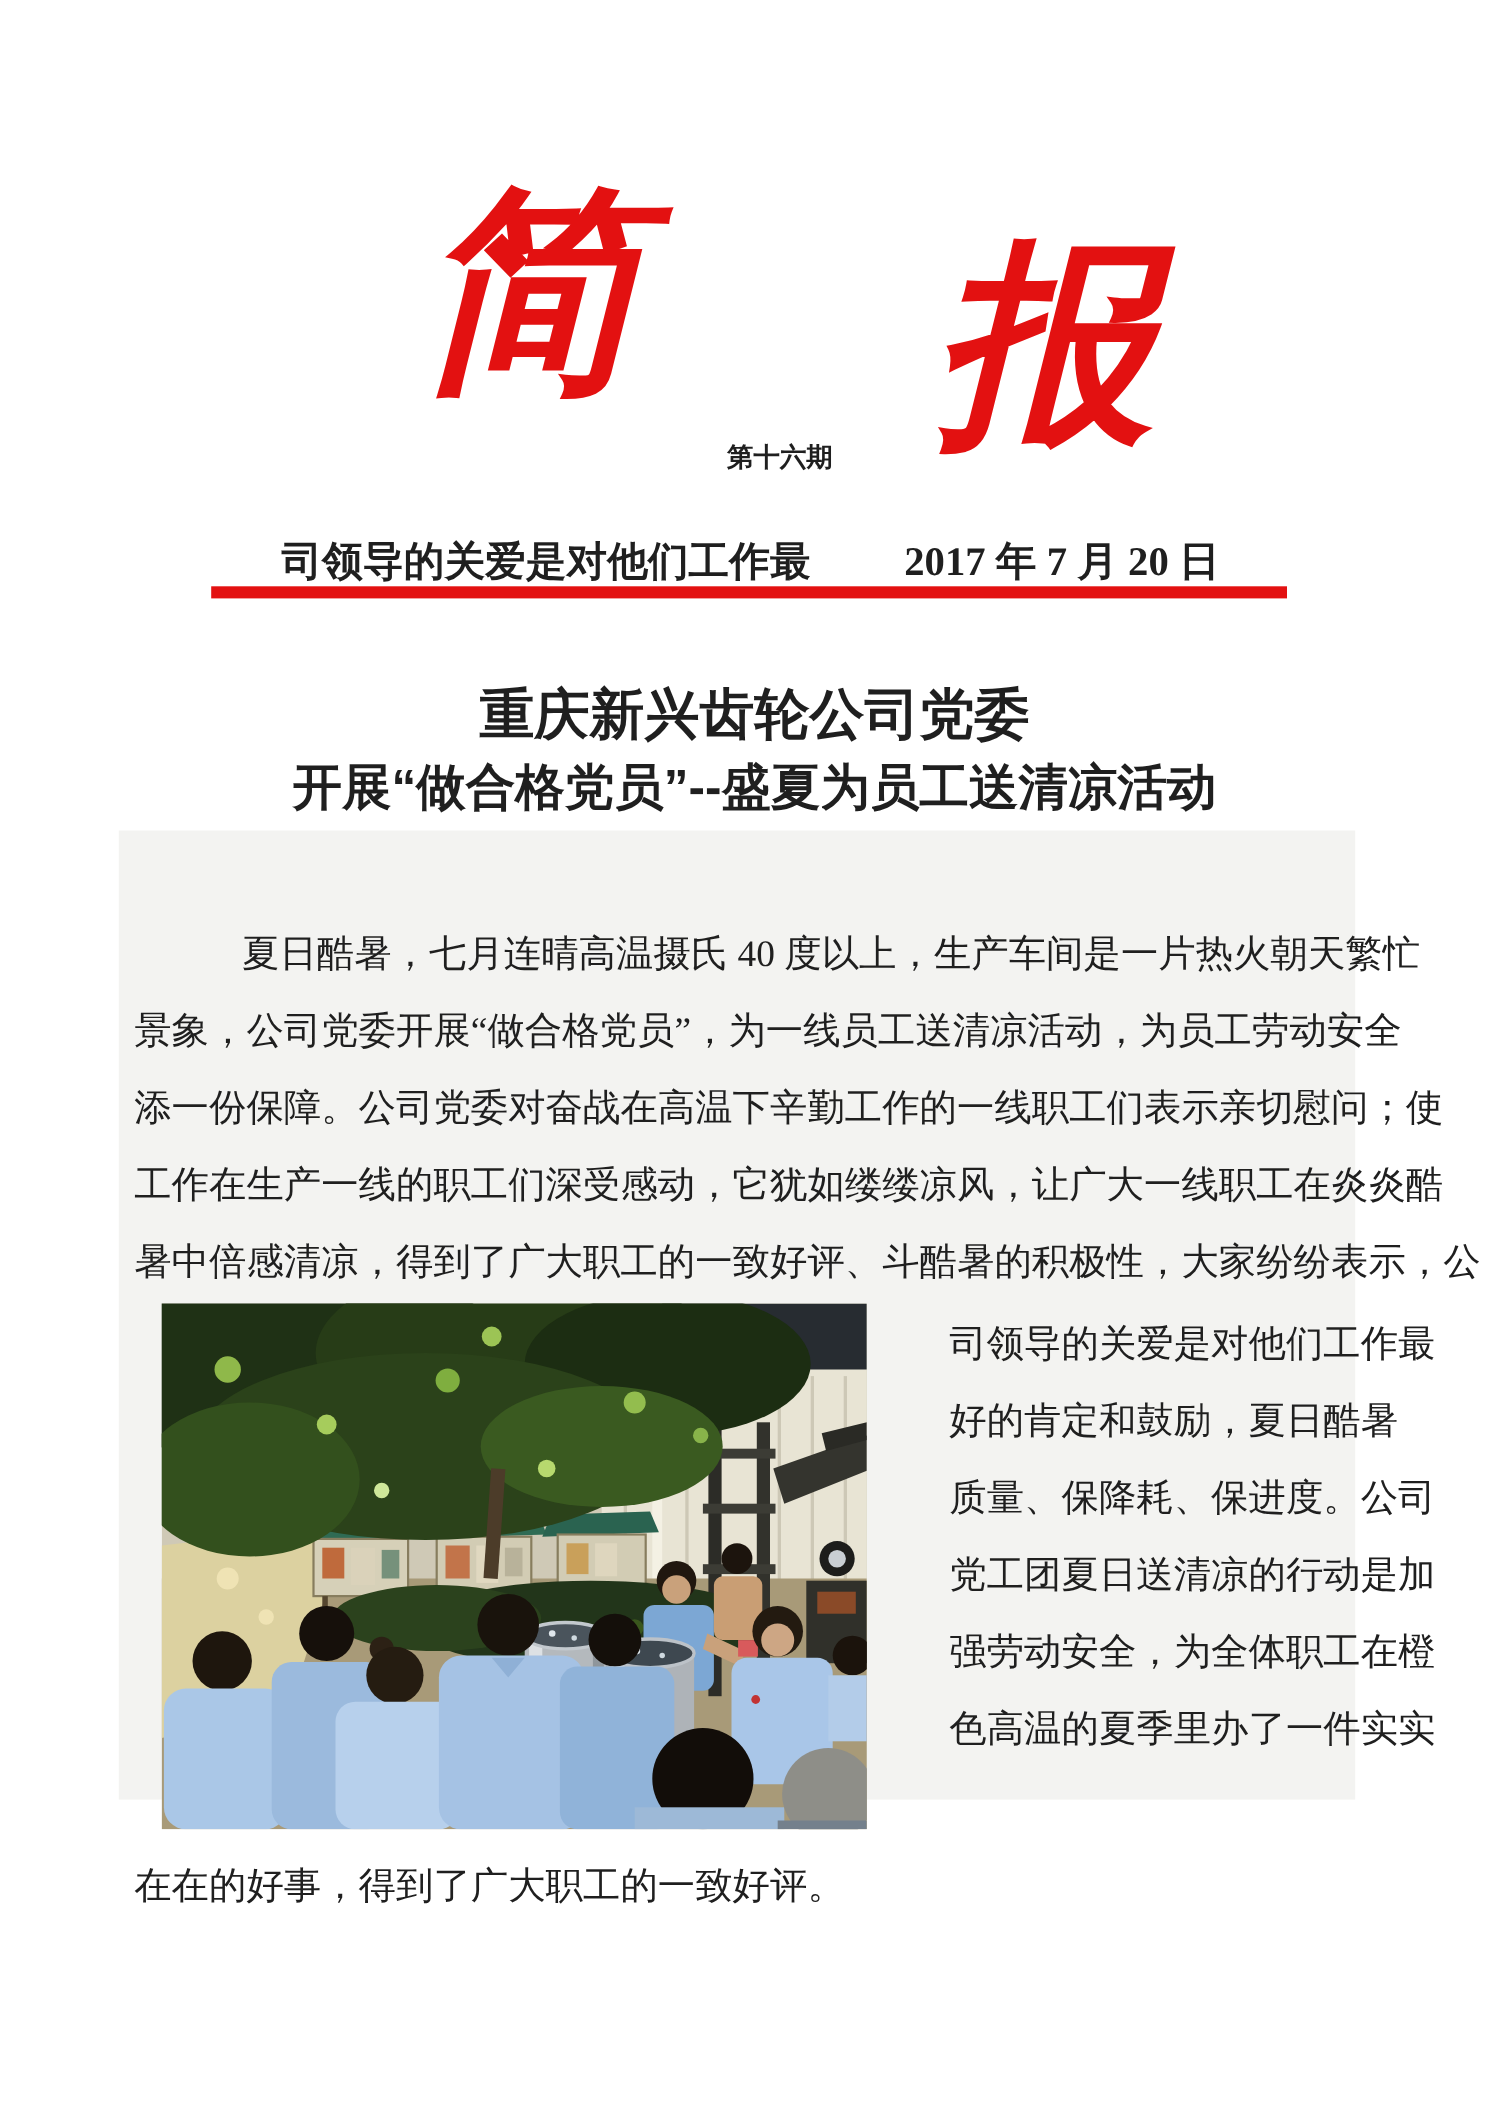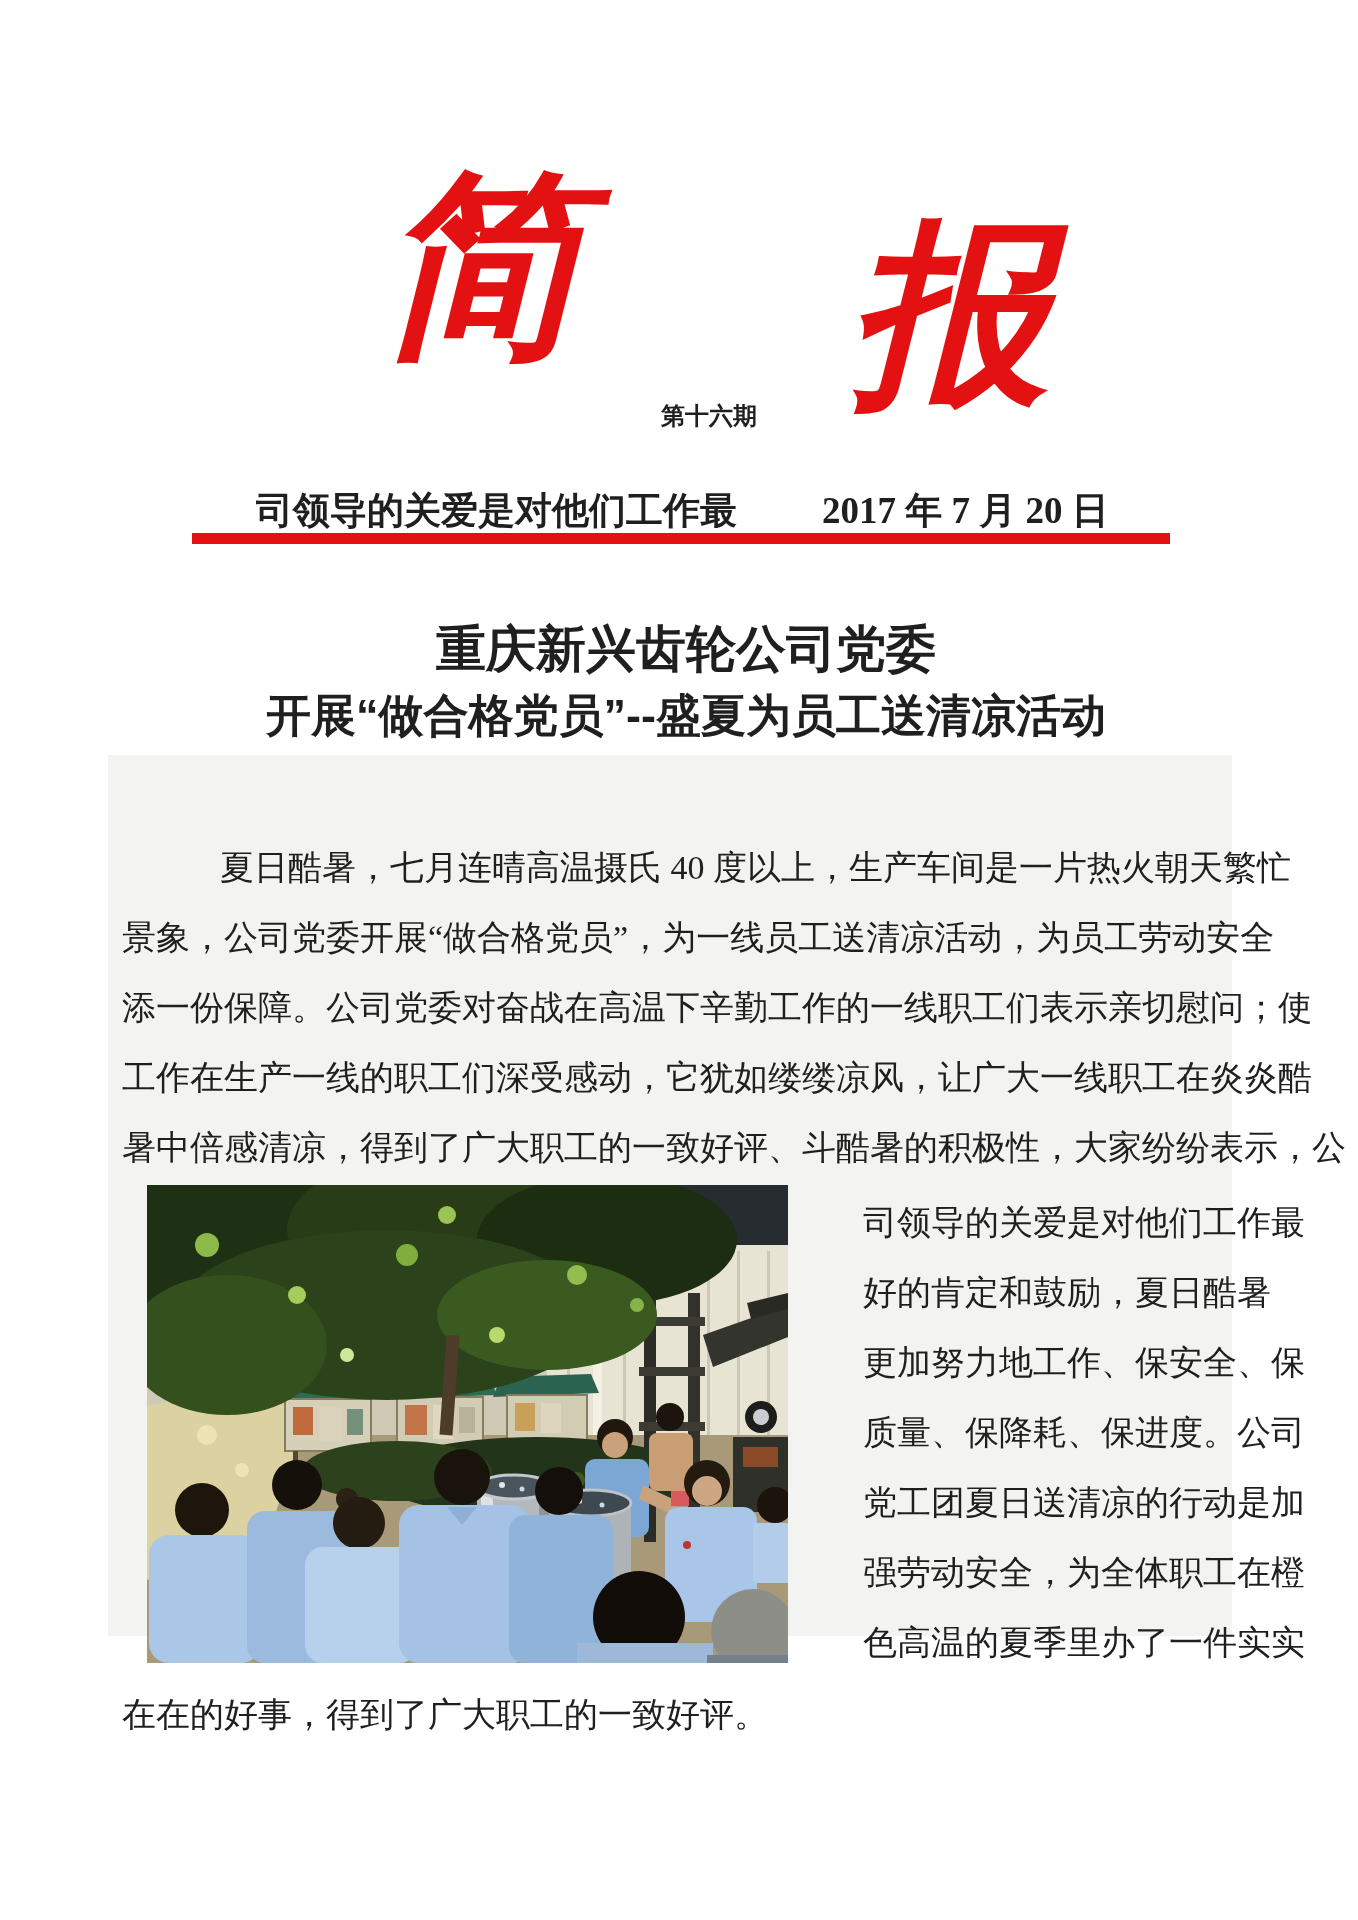--- a/index.html
+++ b/index.html
@@ -213,21 +213,20 @@
         <circle cx="492" cy="432" r="46" fill="#120d09"></circle>
         <rect x="430" y="458" width="136" height="20" fill="#9db9d7"></rect>
         <circle cx="606" cy="446" r="42" fill="#8e8e88"></circle>
         <rect x="560" y="470" width="81" height="8" fill="#74808c"></rect>
       </g>
     </svg>
 
     <div class="bodytext side">
       <div class="line">司领导的关爱是对他们工作最</div>
       <div class="line">好的肯定和鼓励，夏日酷暑</div>
-      <div class="line">更加努力地工作、保安全、保</div>
       <div class="line">质量、保降耗、保进度。公司</div>
       <div class="line">党工团夏日送清凉的行动是加</div>
       <div class="line">强劳动安全，为全体职工在橙</div>
       <div class="line">色高温的夏季里办了一件实实</div>
     </div>
 
     <div class="bodytext closing">
       <div class="line">在在的好事，得到了广大职工的一致好评。</div>
     </div>
 

